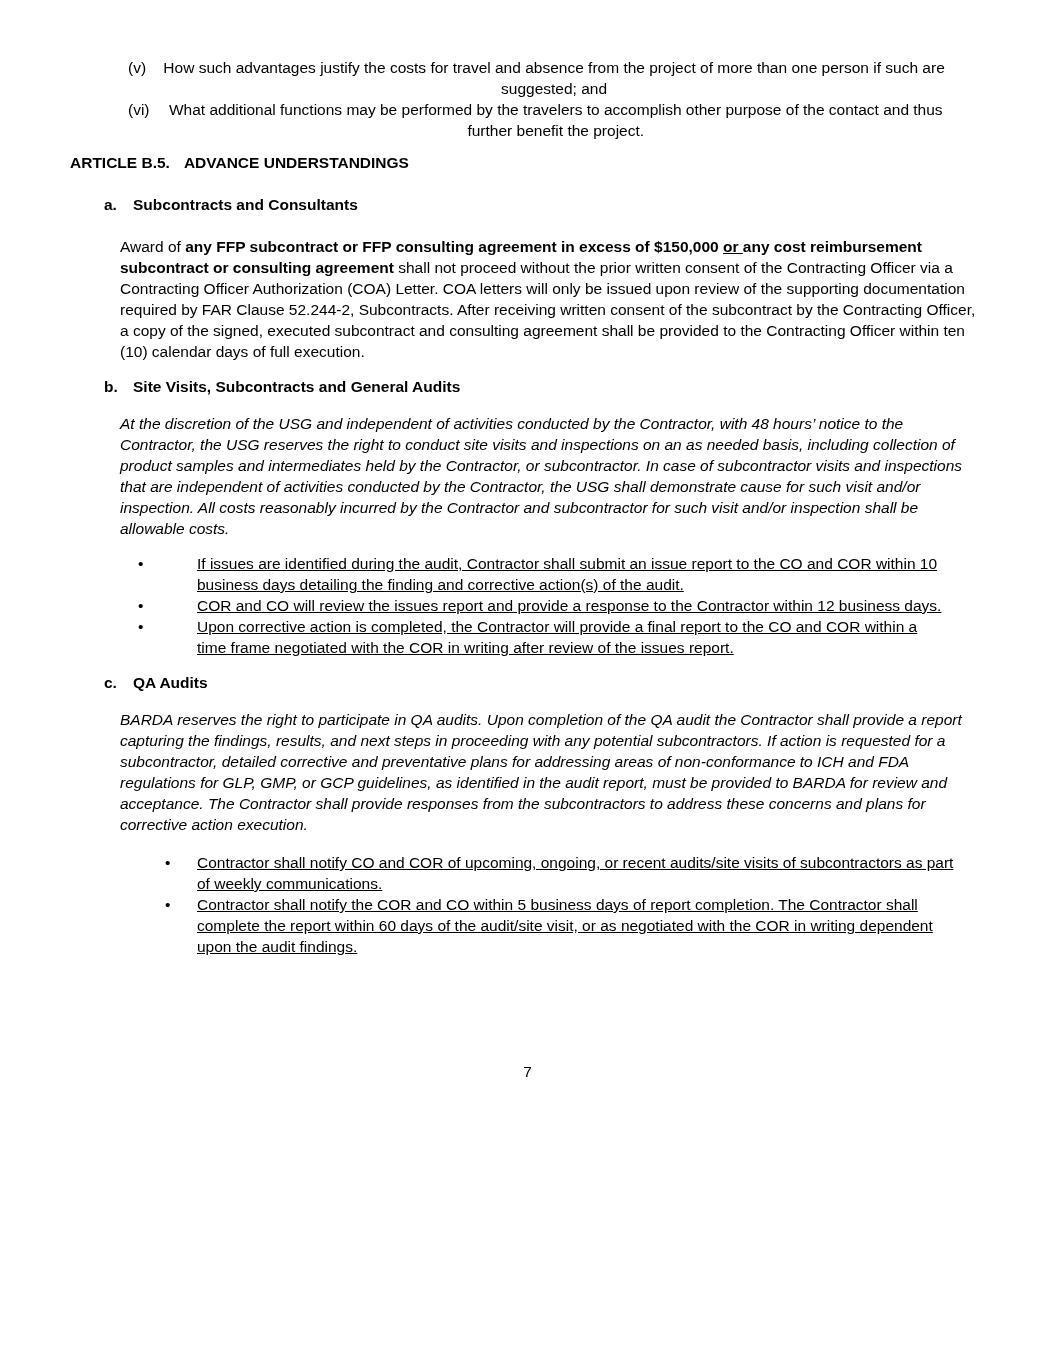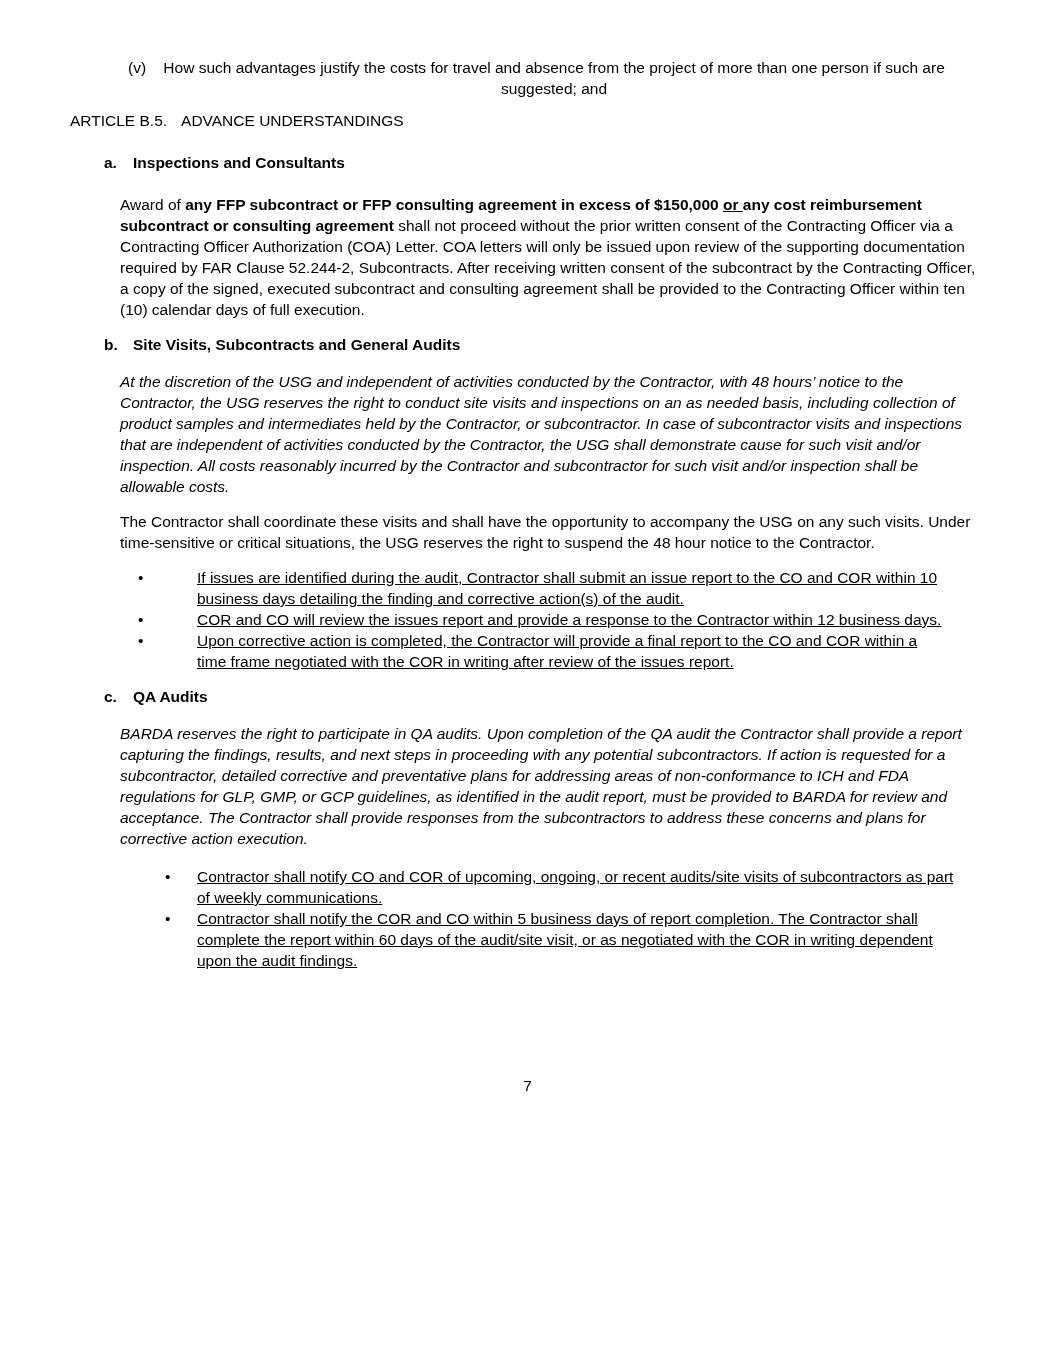--- a/index.html
+++ b/index.html
@@ -23,21 +23,21 @@
   p { margin: 14px; }
   ul, ol { margin: 0; padding: 0; list-style: none; }
 
   .intro-list { margin-left: 128px; width: 828px; }
   .intro-item { display: flex; }
   .intro-marker { flex: none; margin-right: 6px; }
   .intro-text { flex: 1 1 auto; text-align: center; }
 
   .article-heading {
     margin: 11px 0 0 70px;
-    font-weight: normal;
+    font-weight: bold;
   }
   .article-gap { display: inline-block; width: 14px; }
 
   .section-heading {
     display: flex;
     font-weight: bold;
     margin-left: 104px;
   }
   .section-marker { flex: none; width: 29px; }
 
@@ -71,42 +71,45 @@
 </head>
 <body>
 
 <div class="page">
 
   <ol class="intro-list">
     <li class="intro-item">
       <span class="intro-marker">(v)</span>
       <span class="intro-text">How such advantages justify the costs for travel and absence from the project of more  than one person if such are suggested; and</span>
     </li>
+    <li class="intro-item">
+      <span class="intro-marker">(vi)</span>
+      <span class="intro-text">What additional functions may be performed by the travelers to accomplish other   purpose of the contact and thus further benefit the project.</span>
+    </li>
   </ol>
 
   <h1 class="article-heading" style="font-size:15.5px;">
     <span>ARTICLE B.5.</span><span class="article-gap"></span><span>ADVANCE UNDERSTANDINGS</span>
   </h1>
 
   <div class="section-heading mt21">
     <span class="section-marker">a.</span>
-    <span>Inspections and Consultants</span>
+    <span>Subcontracts and Consultants</span>
   </div>
 
   <p class="body-para mt21">
     <span>Award of </span><span class="bold">any FFP subcontract or FFP consulting agreement in excess of $150,000  </span><span class="bold-underline">or </span><span class="bold">any cost reimbursement subcontract or consulting agreement</span><span> shall not proceed  without the prior written consent of the Contracting Officer via a Contracting Officer  Authorization (COA) Letter. COA letters will only be issued upon review of the supporting  documentation required by FAR Clause 52.244-2, Subcontracts.  After receiving written  consent of the subcontract by the Contracting Officer, a copy of the signed, executed  subcontract and consulting agreement shall be provided to the Contracting Officer within  ten (10) calendar days of full execution.</span>
   </p>
 
   <div class="section-heading mt11">
     <span class="section-marker">b.</span>
     <span>Site Visits, Subcontracts and General Audits</span>
   </div>
 
   <p class="body-para mt16">At the discretion of the USG and independent of activities conducted by the Contractor,  with 48 hours’ notice to the Contractor, the USG reserves the right to conduct site visits  and inspections on an as needed basis, including collection of product samples and   intermediates held by the Contractor, or subcontractor. In case of subcontractor visits and  inspections that are independent of activities conducted by the Contractor, the USG shall   demonstrate cause for such visit and/or inspection.  All costs reasonably incurred by the  Contractor and subcontractor for such visit and/or inspection shall be allowable costs.</p>
-  <p class="body-para">The Contractor shall coordinate these visits and shall have the opportunity to accompany  the USG on any such visits.  Under time-sensitive or critical situations, the USG reserves  the right to suspend the 48 hour notice to the Contractor.</p>
 
   <ul class="bullet-list-b">
     <li class="bullet-item">
       <span class="bullet-marker">•</span>
       <span class="bullet-text">If issues are identified during the audit, Contractor shall submit an issue report to  the CO and COR within 10 business days detailing the finding and corrective  action(s) of the audit.</span>
     </li>
     <li class="bullet-item">
       <span class="bullet-marker">•</span>
       <span class="bullet-text">COR and CO will review the issues report and provide a response to the  Contractor within 12 business days.</span>
     </li>

